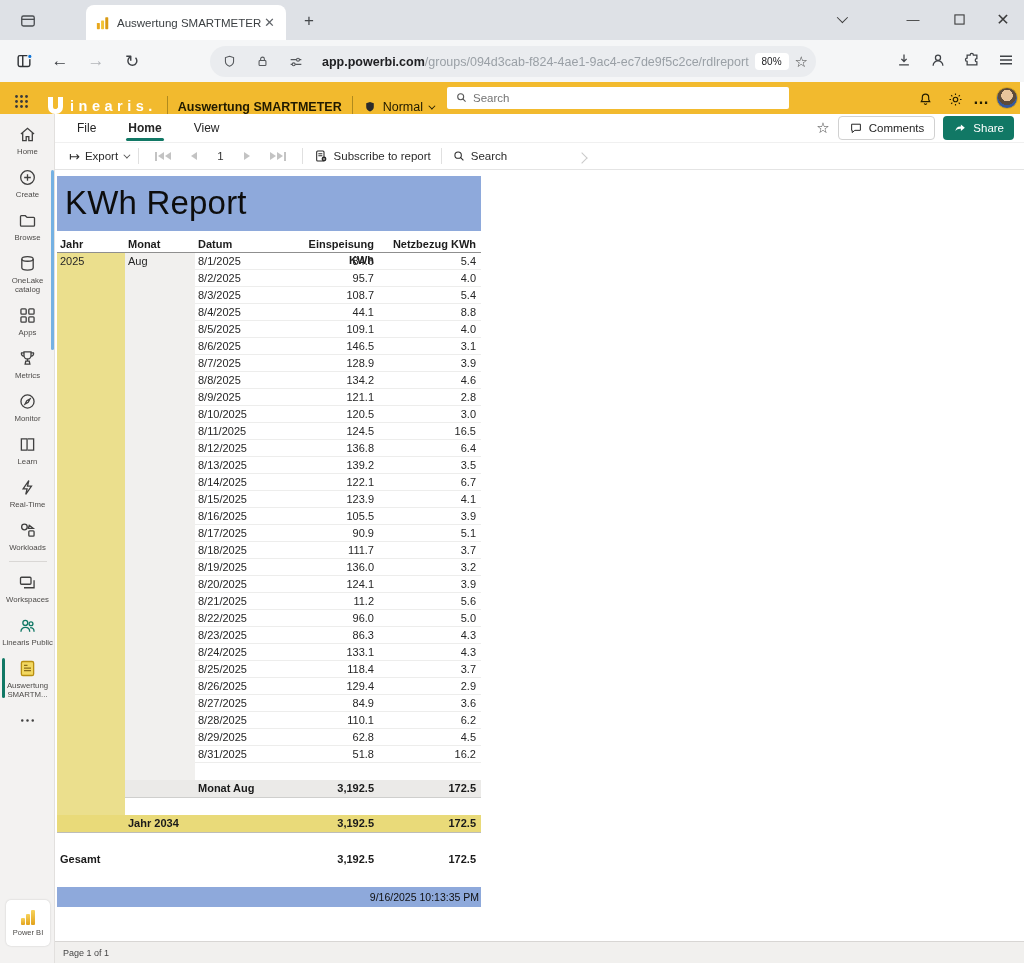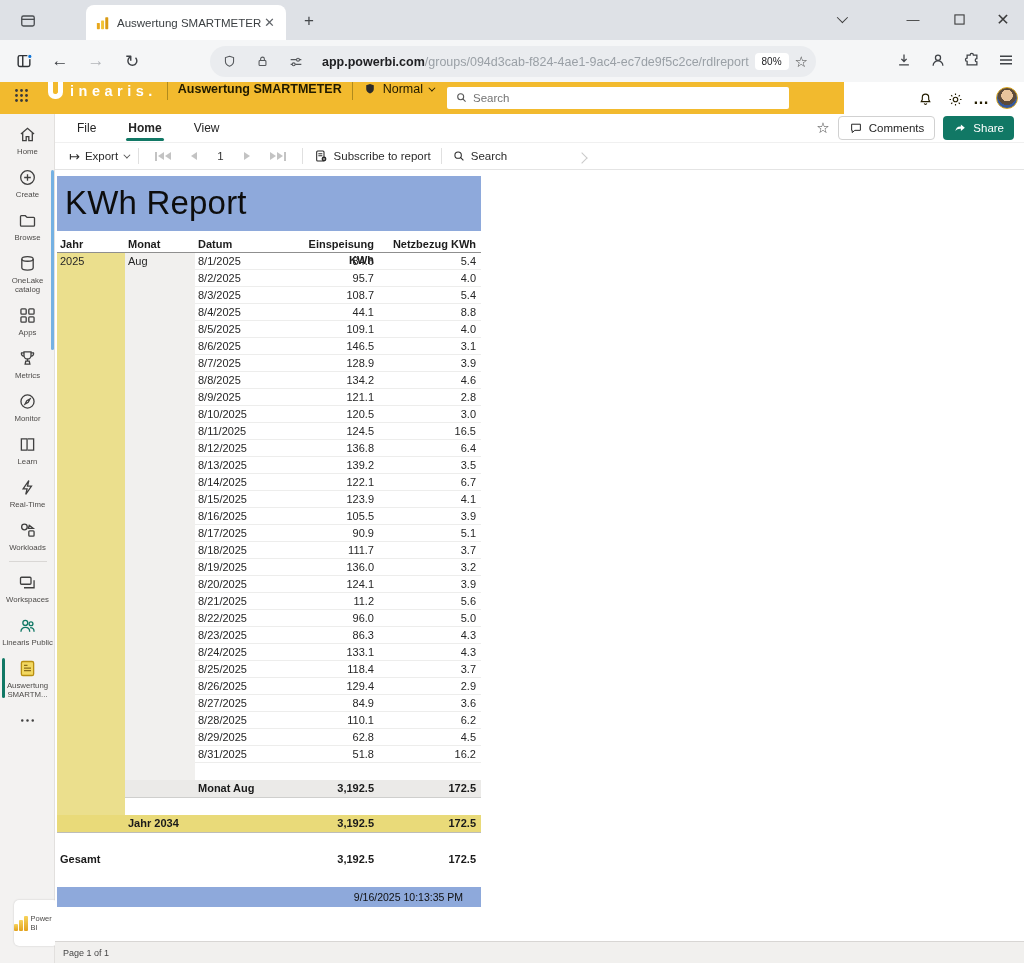--- a/index.html
+++ b/index.html
@@ -23,21 +23,21 @@
   .nav-ic.dis { color:#b2b5b9; }
   .urlbar { left:210px; top:46px; width:606px; height:31px; background:#eaecef; border-radius:16px; display:flex; align-items:center; padding:0 8px 0 12px; }
   .urlbar .ic { color:#55585c; margin-right:9px; display:flex; }
   .url-text { flex:1; font-size:12.5px; color:#9aa0a6; white-space:nowrap; overflow:hidden; }
   .url-text b { color:#202124; font-weight:700; }
   .zoom-badge { background:#fff; border-radius:4px; font-size:10px; color:#202124; padding:3px 7px; margin:0 6px; }
   .rtool { position:absolute; top:46px; display:flex; }
   .rtool .nav-ic { margin-left:6px; }
 
   
-  .pbihead { left:0; top:82px; width:844px; height:32px; background:#f2ba2e; display:flex; align-items:flex-start; color:#201a00; }
+  .pbihead { left:0; top:82px; width:1020px; height:32px; background:#f2ba2e; display:flex; align-items:flex-end; color:#201a00; }
   .waffle { margin-left:8px; width:26px; height:26px; display:flex; align-items:center; justify-content:center; cursor:pointer; }
   .logo { display:flex; align-items:center; margin-left:14px; cursor:pointer; }
   .logo-u { width:15px; height:17px; border:5px solid #fff; border-top:none; border-radius:0 0 7px 7px; margin-right:7px; }
   .logo-txt { color:#fff; font-size:14.5px; font-weight:700; letter-spacing:4.5px; }
   .hdr-div { width:1px; height:18px; background:#7a6210; opacity:.55; margin:0 10px; }
   .hdr-report { font-size:12.5px; font-weight:700; }
   .hdr-label { display:flex; align-items:center; font-size:12.5px; cursor:pointer; }
   .hdr-search { position:absolute; left:447px; top:87px; width:342px; height:22px; background:#fff; border:none; border-radius:2px; font-size:11.5px; padding-left:26px; color:#333; outline:none; }
   .hdr-search::placeholder { color:#737373; }
   .hdr-search-ic { position:absolute; left:455px; top:91px; color:#555; }
@@ -68,21 +68,21 @@
   .tb-chevron { position:absolute; left:578px; top:148px; color:#c9c9c9; }
 
   
   .sidebar { left:0; top:114px; width:55px; height:849px; background:#f3f2f1; border-right:1px solid #e2e0de; }
   .snav { position:absolute; left:0; top:4px; width:55px; display:flex; flex-direction:column; align-items:center; }
   .sitem { width:55px; padding:6px 1px 5px; display:flex; flex-direction:column; align-items:center; cursor:pointer; position:relative; color:#404040; }
   .sitem .lbl { font-size:7.8px; color:#4d4b49; text-align:center; margin-top:2px; line-height:9px; }
   .sitem.active::before { content:""; position:absolute; left:2px; top:6px; bottom:6px; width:3px; border-radius:2px; background:#117865; }
   .sdivider { width:38px; height:1px; background:#d9d7d5; margin:4px 0; }
   .scroll-hint { left:51px; top:56px; width:3px; height:180px; background:#74b1e3; border-radius:2px; }
-  .pbi-card { left:6px; top:786px; width:44px; height:46px; background:#fff; border-radius:5px; box-shadow:0 0 2px rgba(0,0,0,.18); display:flex; align-items:center; justify-content:center; gap:3px; cursor:pointer;margin-left:8px; }
+  .pbi-card { left:6px; top:786px; width:44px; height:46px; background:#fff; border-radius:5px; box-shadow:0 0 2px rgba(0,0,0,.18); display:flex; flex-direction:column; align-items:center; justify-content:center; gap:3px; cursor:pointer; }
   .pbi-card .lbl { font-size:7.5px; color:#4d4b49; }
   .pbi-bars { display:flex; align-items:flex-end; gap:1.5px; }
   .pbi-bars i { display:block; width:3.5px; background:linear-gradient(#f7d35c,#e2a21c); border-radius:1px; }
 
   
   .canvas { left:55px; top:170px; width:969px; height:771px; background:#fff; }
   .title-band { left:57px; top:176px; width:424px; height:55px; background:#8ea9db; color:#0d0d0d; font-size:33px; padding:8px 0 0 8px; letter-spacing:.2px; }
   .jahr-col { left:57px; top:253px; width:68px; height:562px; background:#ebdf8d; }
   .monat-col { left:125px; top:253px; width:70px; height:527px; background:#f1f0ee; }
   .tgrid { display:grid; grid-template-columns:68px 70px 88px 96px 102px; }
@@ -92,21 +92,21 @@
   .cR { text-align:right; padding-right:5px; }
   .tbody { left:57px; top:253px; width:424px; }
   .trow { height:17px; font-size:11px; color:#262626; }
   .trow .dcell { border-bottom:1px solid #ededec; }
   .totrow { position:absolute; width:424px; height:18px; font-size:11px; font-weight:700; color:#1a1a1a; }
   .monat-total { left:57px; top:780px; }
   .monat-total .shade { position:absolute; left:68px; right:0; top:0; bottom:0; background:#ebeae8; border-bottom:1px solid #cfcfcd; }
   .jahr-total { left:57px; top:815px; background:#e9da79; border-bottom:1px solid #bdbdb9; }
   .gesamt-row { left:57px; top:851px; }
   .totrow .tgrid { position:relative; }
-  .footer-band { left:57px; top:887px; width:424px; height:20px; background:#8ea9db; font-size:10.5px; color:#101010; text-align:right; padding:4px 18px 0 0; }
+  .footer-band { left:57px; top:887px; width:424px; height:20px; background:#8ea9db; font-size:10.5px; color:#101010; text-align:right; padding:4px 2px 0 0; }
   .page-strip { left:55px; top:941px; width:969px; height:22px; background:#f1f0ee; border-top:1px solid #d8d6d4; font-size:9px; color:#454545; padding:6px 0 0 8px; }
 
   svg.ic { display:block; }
 </style>
 </head>
 <body>
 
 <div class="stage">
 
   <div class="abs tabstrip">

